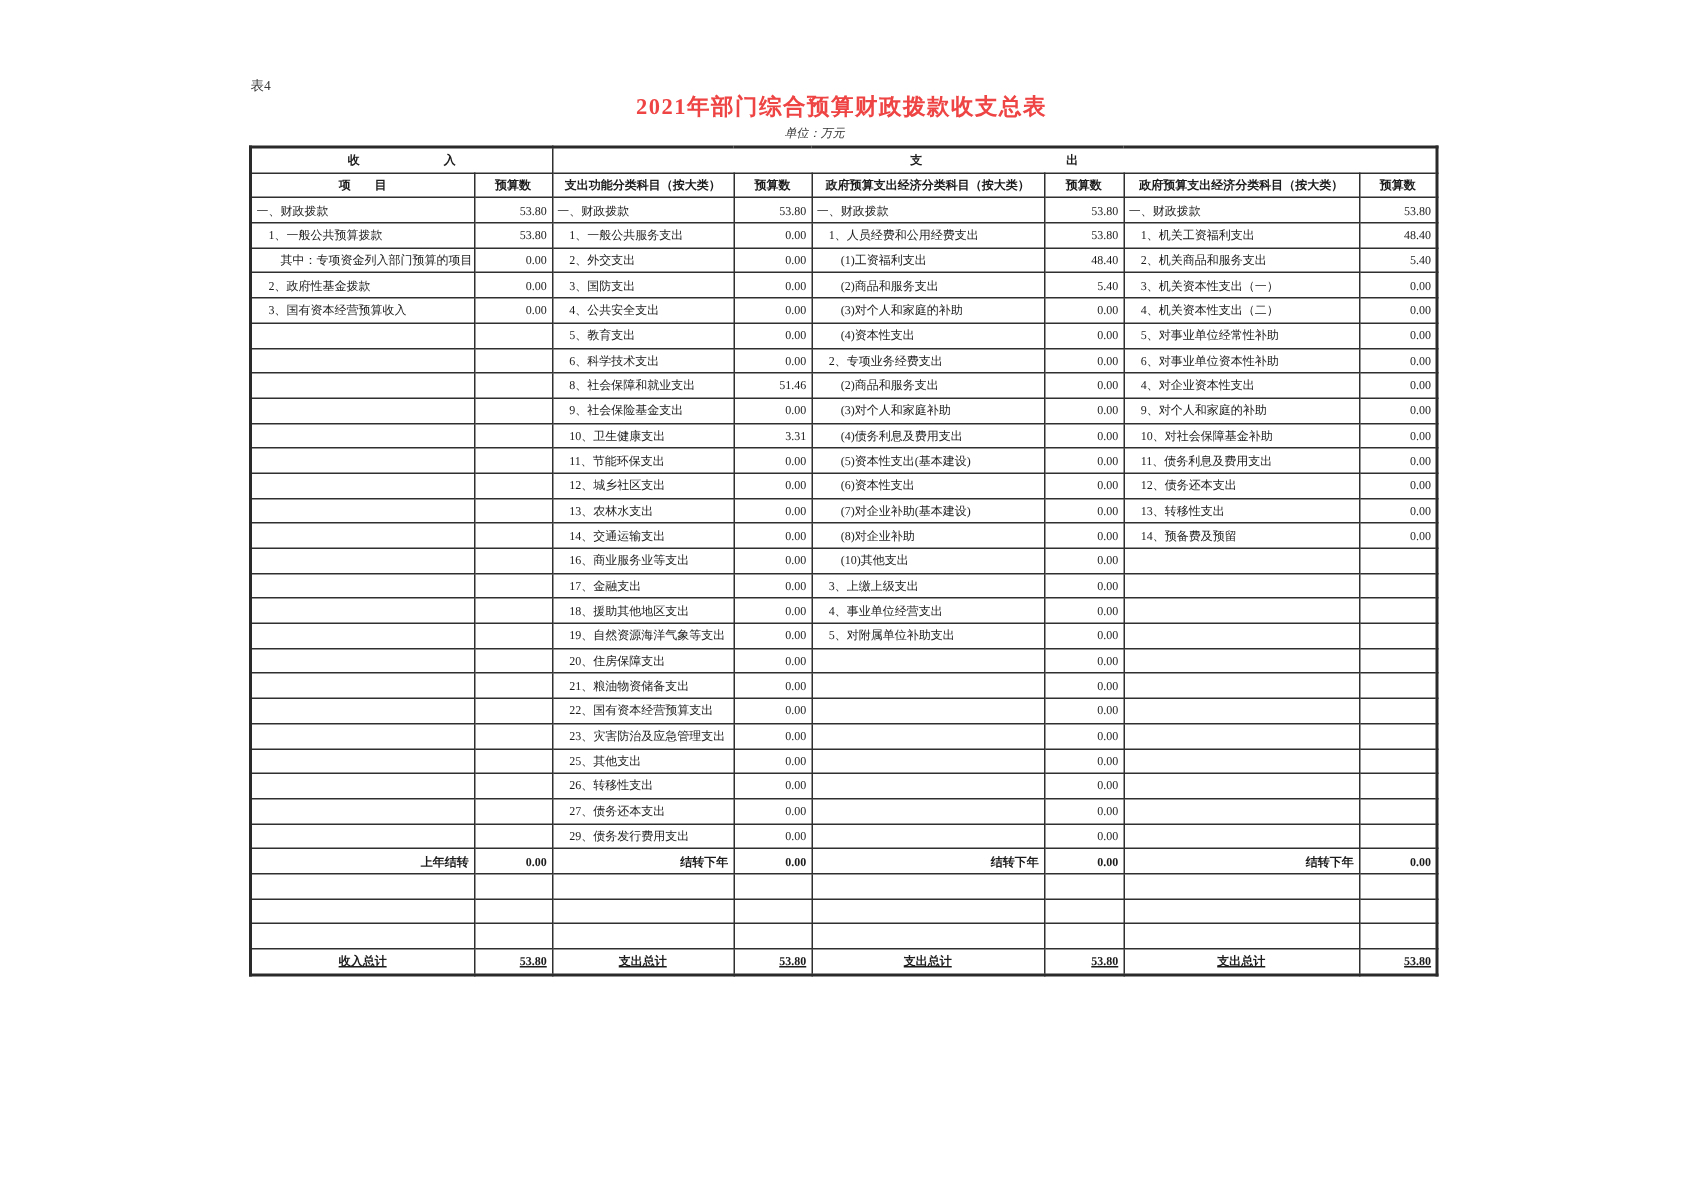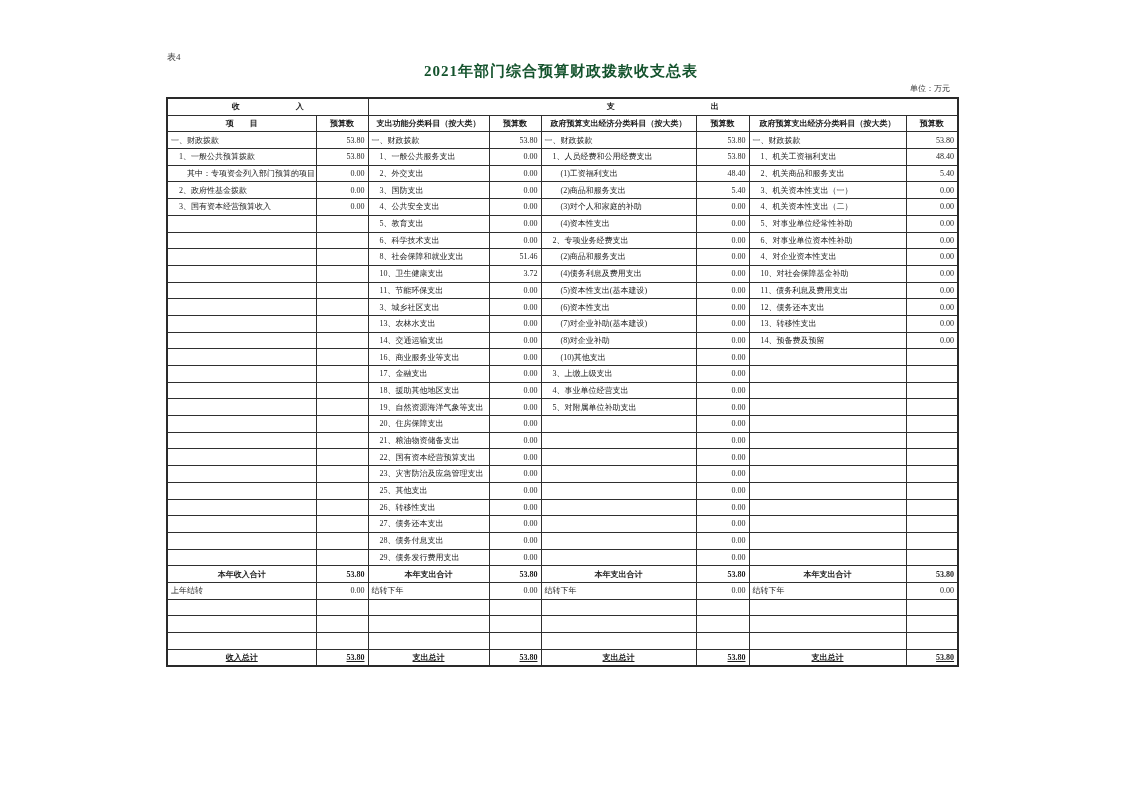--- a/index.html
+++ b/index.html
@@ -15,25 +15,25 @@
     background:#ffffff;
     overflow:hidden;
   }
   .corner-label {
     position:absolute; left:167px; top:51px;
     font-size:9px; color:#3a3a3a;
   }
   .doc-title {
     position:absolute; left:0; top:62px; width:1122px;
     text-align:center; font-size:15px; font-weight:bold;
-    letter-spacing:1px; color:#14532d;
+    letter-spacing:1px; color:#ef4444;
   }
   .unit-note {
-    position:absolute; left:160px; top:83px; width:790px;
-    text-align:right; font-size:8px; color:#333;
+    position:absolute; left:148px; top:83px; width:790px;
+    text-align:center; font-size:8px; color:#333;font-style:italic;
   }
   table.budget {
     position:absolute; left:166px; top:97px;
     width:791px;
     border-collapse:collapse;
     table-layout:fixed;
     border:2px solid #2a2a2a;
   }
   table.budget th, table.budget td {
     border:1px solid #2f2f2f;
@@ -51,21 +51,21 @@
     text-align:center;
     font-size:8px;
   }
   tr.group-header th { border-bottom:1px solid #2f2f2f; }
   td.lbl { text-align:left; }
   td.val { text-align:right; }
   tr.row-subtotal td, tr.row-total td { font-weight:bold; }
   tr.row-subtotal td.lbl, tr.row-total td.lbl { text-align:center; }
   tr.row-subtotal td { border-top:1.5px solid #2a2a2a; }
   tr.row-total td { border-top:1.5px solid #2a2a2a;text-decoration:underline; }
-  tr.row-carryover td { font-weight:normal; }
+  tr.row-carryover td { font-weight:bold;text-align:right; }
 </style>
 </head>
 <body>
 
 <div class="page">
 
   <div class="corner-label">表4</div>
 
   <div class="doc-title">2021年部门综合预算财政拨款收支总表</div>
 
@@ -175,41 +175,51 @@
           <td class="lbl">　8、社会保障和就业支出</td>
           <td class="val">51.46</td>
           <td class="lbl">　　(2)商品和服务支出</td>
           <td class="val">0.00</td>
           <td class="lbl">　4、对企业资本性支出</td>
           <td class="val">0.00</td>
         </tr>
         <tr class="row-data">
           <td class="lbl"></td>
           <td class="val"></td>
+          <td class="lbl">　9、社会保险基金支出</td>
+          <td class="val">0.00</td>
+          <td class="lbl">　　(3)对个人和家庭补助</td>
+          <td class="val">0.00</td>
+          <td class="lbl">　9、对个人和家庭的补助</td>
+          <td class="val">0.00</td>
+        </tr>
+        <tr class="row-data">
+          <td class="lbl"></td>
+          <td class="val"></td>
           <td class="lbl">　10、卫生健康支出</td>
-          <td class="val">3.72</td>
+          <td class="val">3.31</td>
           <td class="lbl">　　(4)债务利息及费用支出</td>
           <td class="val">0.00</td>
           <td class="lbl">　10、对社会保障基金补助</td>
           <td class="val">0.00</td>
         </tr>
         <tr class="row-data">
           <td class="lbl"></td>
           <td class="val"></td>
           <td class="lbl">　11、节能环保支出</td>
           <td class="val">0.00</td>
           <td class="lbl">　　(5)资本性支出(基本建设)</td>
           <td class="val">0.00</td>
           <td class="lbl">　11、债务利息及费用支出</td>
           <td class="val">0.00</td>
         </tr>
         <tr class="row-data">
           <td class="lbl"></td>
           <td class="val"></td>
-          <td class="lbl">　3、城乡社区支出</td>
+          <td class="lbl">　12、城乡社区支出</td>
           <td class="val">0.00</td>
           <td class="lbl">　　(6)资本性支出</td>
           <td class="val">0.00</td>
           <td class="lbl">　12、债务还本支出</td>
           <td class="val">0.00</td>
         </tr>
         <tr class="row-data">
           <td class="lbl"></td>
           <td class="val"></td>
           <td class="lbl">　13、农林水支出</td>
@@ -335,46 +345,26 @@
           <td class="lbl">　27、债务还本支出</td>
           <td class="val">0.00</td>
           <td class="lbl"></td>
           <td class="val">0.00</td>
           <td class="lbl"></td>
           <td class="val"></td>
         </tr>
         <tr class="row-data">
           <td class="lbl"></td>
           <td class="val"></td>
-          <td class="lbl">　28、债务付息支出</td>
-          <td class="val">0.00</td>
-          <td class="lbl"></td>
-          <td class="val">0.00</td>
-          <td class="lbl"></td>
-          <td class="val"></td>
-        </tr>
-        <tr class="row-data">
-          <td class="lbl"></td>
-          <td class="val"></td>
           <td class="lbl">　29、债务发行费用支出</td>
           <td class="val">0.00</td>
           <td class="lbl"></td>
           <td class="val">0.00</td>
           <td class="lbl"></td>
           <td class="val"></td>
-        </tr>
-        <tr class="row-subtotal">
-          <td class="lbl">本年收入合计</td>
-          <td class="val">53.80</td>
-          <td class="lbl">本年支出合计</td>
-          <td class="val">53.80</td>
-          <td class="lbl">本年支出合计</td>
-          <td class="val">53.80</td>
-          <td class="lbl">本年支出合计</td>
-          <td class="val">53.80</td>
         </tr>
         <tr class="row-carryover">
           <td class="lbl">上年结转</td>
           <td class="val">0.00</td>
           <td class="lbl">结转下年</td>
           <td class="val">0.00</td>
           <td class="lbl">结转下年</td>
           <td class="val">0.00</td>
           <td class="lbl">结转下年</td>
           <td class="val">0.00</td>

